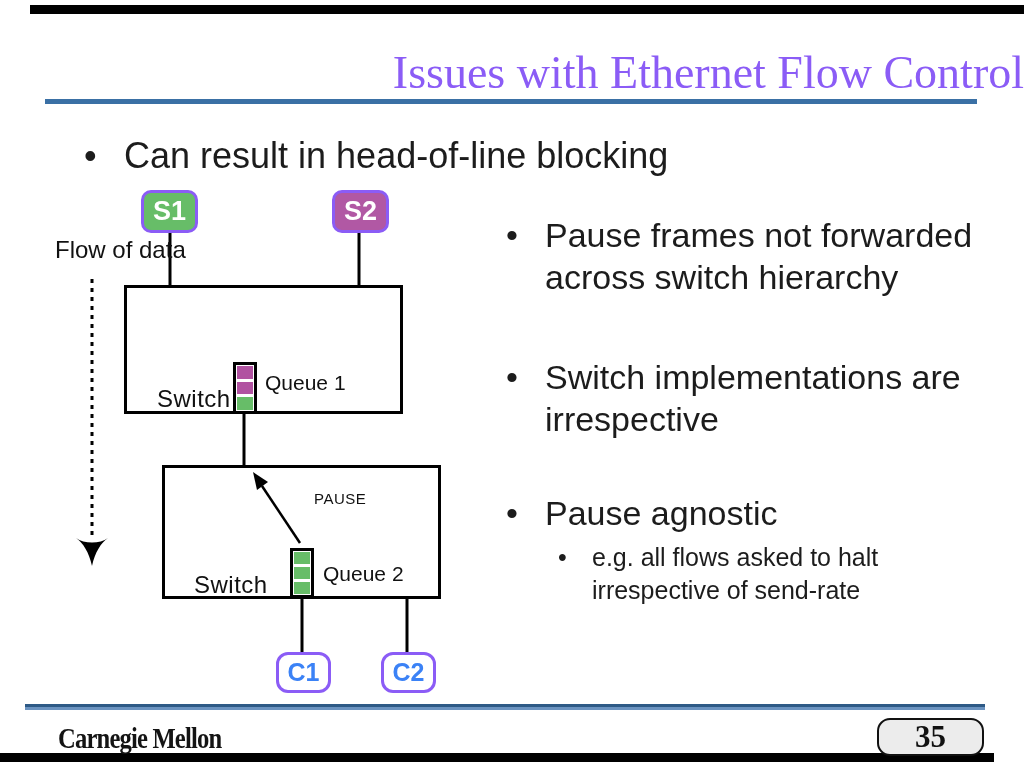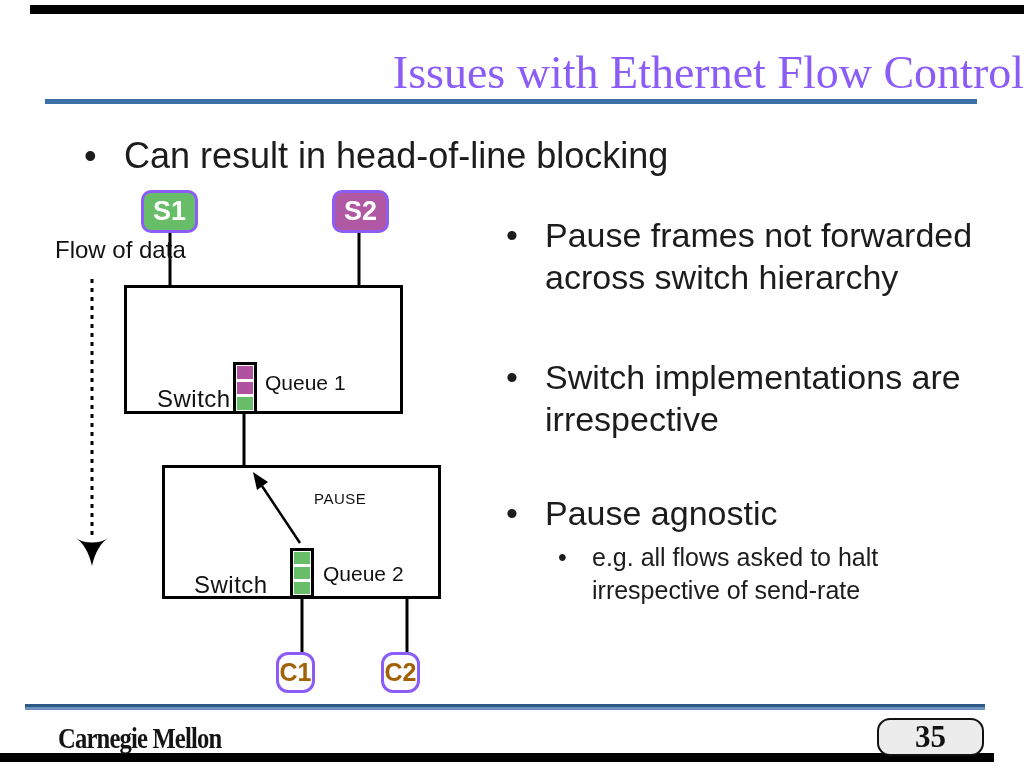--- a/index.html
+++ b/index.html
@@ -37,21 +37,21 @@
   .rsub .dot{position:absolute;left:0;top:0;}
   .rsub .txt{position:absolute;left:34px;top:0;white-space:pre-line;}
 
   
   svg.connectors{left:0;top:0;z-index:1;}
   .node{
     z-index:2;border:3px solid #8b5cf6;border-radius:10px;
     display:flex;align-items:center;justify-content:center;box-sizing:border-box;font-weight:bold;
   }
   .sender{width:57px;height:43px;color:#fff;font-size:27px;}
-  .client{width:39px;height:41px;background:#fff;color:#a16207;font-size:25px;border-radius:12px;}
+  .client{width:55px;height:41px;background:#fff;color:#3b82f6;font-size:25px;border-radius:12px;}
   .s1{left:141px;top:190px;}
   .s2{left:332px;top:190px;}
   .c1{left:276px;top:652px;}
   .c2{left:381px;top:652px;border-radius:12px;}
   .switch-box{z-index:2;border:3px solid #000;background:transparent;box-sizing:border-box;}
   .switch1{left:124px;top:285px;width:279px;height:129px;}
   .switch2{left:162px;top:465px;width:279px;height:134px;}
   .lbl{z-index:3;color:#111;}
   .flow-label{left:55px;top:236px;font-size:24px;}
   .switch-label{font-size:24px;letter-spacing:0.5px;margin-left:24px;}

